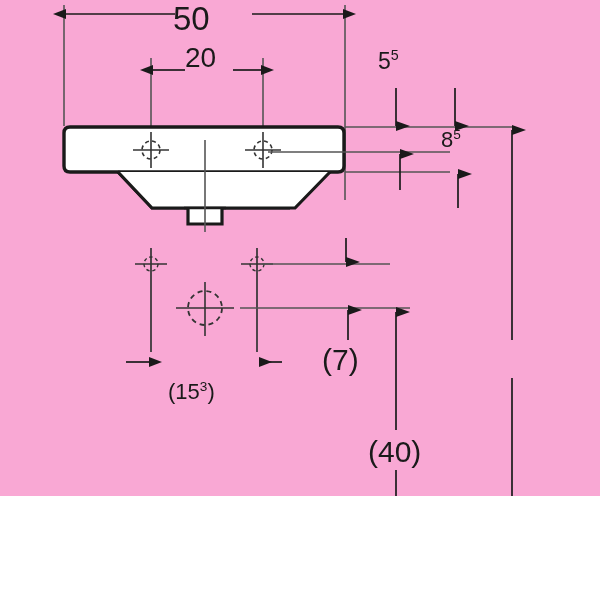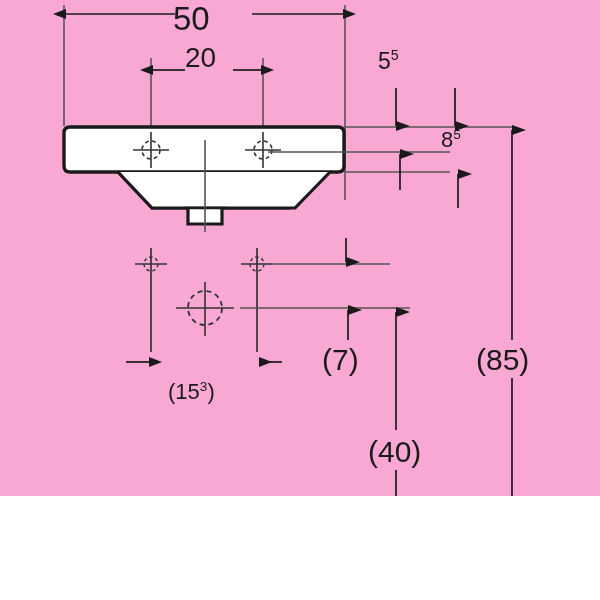--- a/index.html
+++ b/index.html
@@ -176,19 +176,18 @@
   <div class="dim-label lbl-20">20</div>
 
   <div class="dim-label lbl-55"><span>5</span><span class="sup">5</span></div>
 
   <div class="dim-label lbl-85s"><span>8</span><span class="sup">5</span></div>
 
   <div class="dim-label lbl-153"><span>(15</span><span class="sup">3</span><span>)</span></div>
 
   <div class="dim-label lbl-7">(7)</div>
 
-  <div class="dim-label lbl-85">(85)</div>
 
   <div class="dim-label lbl-53">(40)</div>
 
   <div class="dim-label lbl-0">0</div>
 
 </div>
 
 </body></html>

